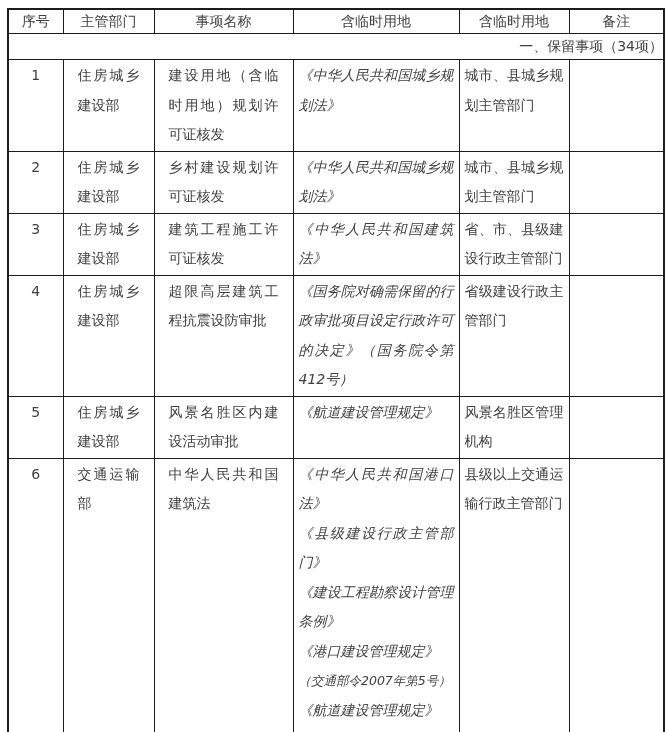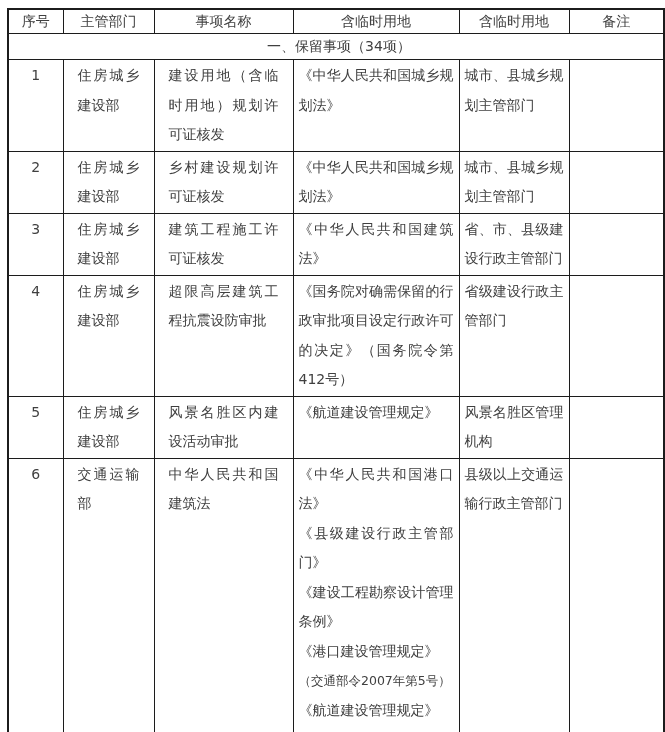--- a/index.html
+++ b/index.html
@@ -35,37 +35,37 @@
     height: 23px;
     line-height: 23px;
     padding: 0;
     text-align: center;
   }
   .doc-table td {
     line-height: 29.5px;
     padding: 1px 14px;
   }
   td.c-no   { text-align: center; padding: 1px 2px; }
-  td.c-basis{ padding: 1px 5px; }
+  td.c-basis{ padding: 1px 5px; font-style: italic; }
   td.c-appr { padding: 1px 5px; }
   .jt {
     text-align: justify;
     text-justify: inter-character;
   }
   td p {
     margin: 0;
     text-align: justify;
     text-justify: inter-character;
   }
   p.sub { font-size: 12.5px; }
   tr.section-row td {
     height: 25px;
     line-height: 25px;
     padding: 0 0 0 6px;
-    text-align: center;
+    text-align: right;
   }
   tr.stub-row td { height: 30px; }
 </style>
 </head>
 <body>
 
 <table class="doc-table">
   <colgroup>
     <col style="width:55px">
     <col style="width:91px">

